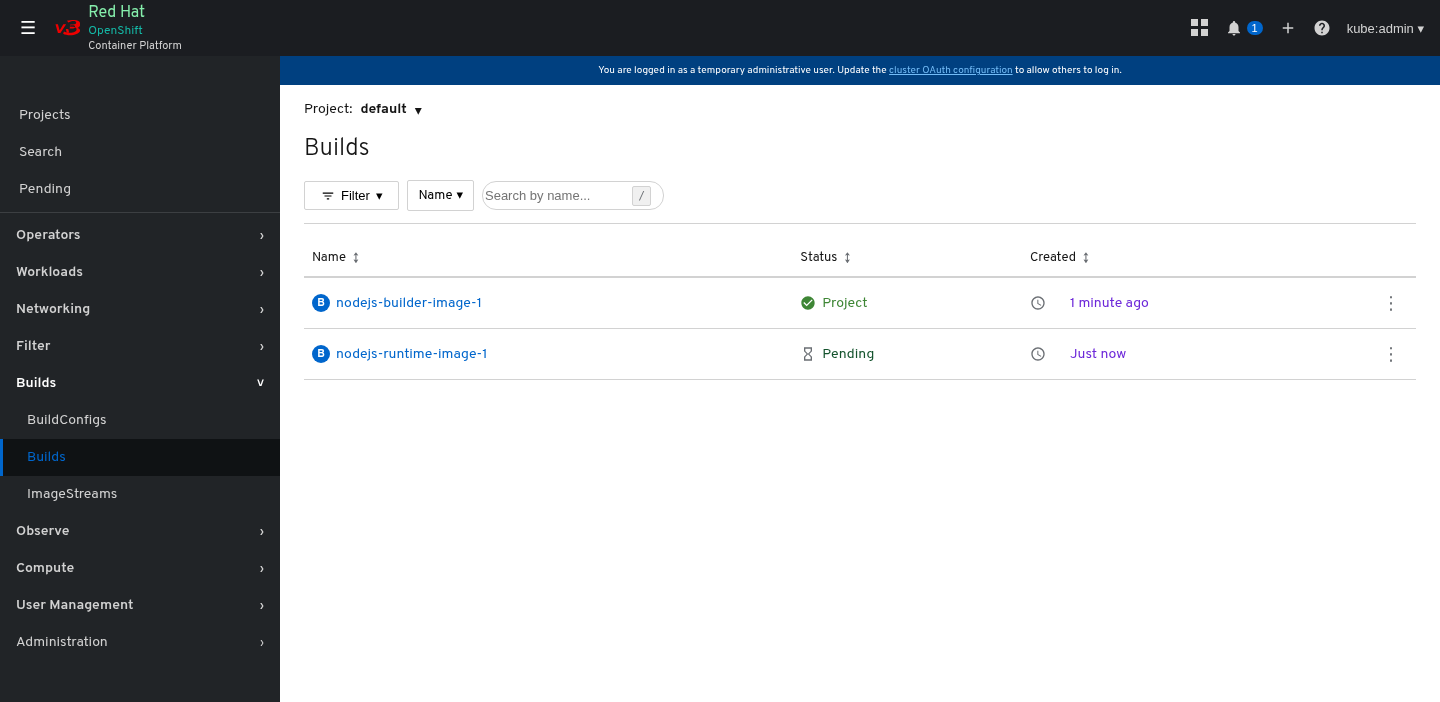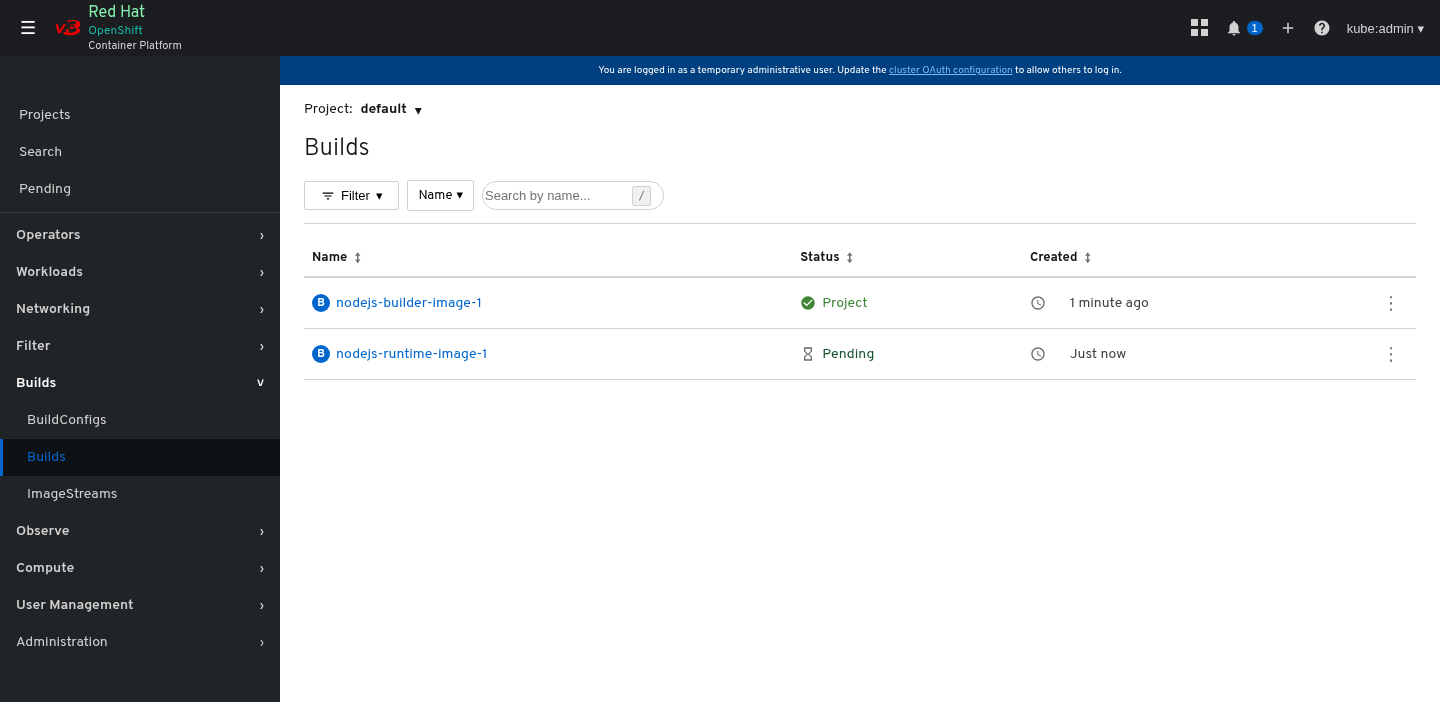--- a/index.html
+++ b/index.html
@@ -162,21 +162,21 @@
       border-radius: 2px;
       margin-left: -32px;
     }
 
     
     .builds-table { width: 100%; border-collapse: collapse; }
     .builds-table th {
       text-align: left;
       padding: 10px 8px;
       font-size: 13px;
-      font-weight: 700;
+      font-weight: 400;
       color: #151515;
       border-bottom: 2px solid #d2d2d2;
       background: #fff;
     }
     .builds-table th .sort-icon { color: #6a6e73; margin-left: 4px; font-size: 12px; }
     .builds-table td {
       padding: 10px 8px;
       font-size: 14px;
       color: #151515;
       border-bottom: 1px solid #d2d2d2;
@@ -210,21 +210,21 @@
     .status-pending {
       color: #14532d;
       display: flex;
       align-items: center;
       gap: 6px;
     }
     .created-cell {
       display: flex;
       align-items: center;
       gap: 24px;
-      color: #404040;
+      color: #6d28d9;
     }
     .row-actions {
       text-align: right;
       width: 40px;
     }
     .kebab-btn {
       background: none;
       border: none;
       cursor: pointer;
       color: #6a6e73;

